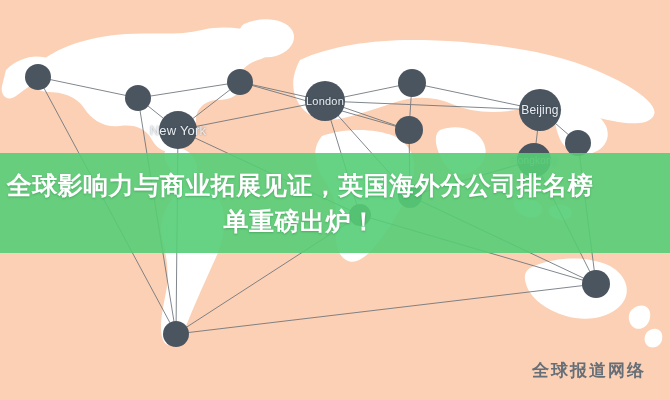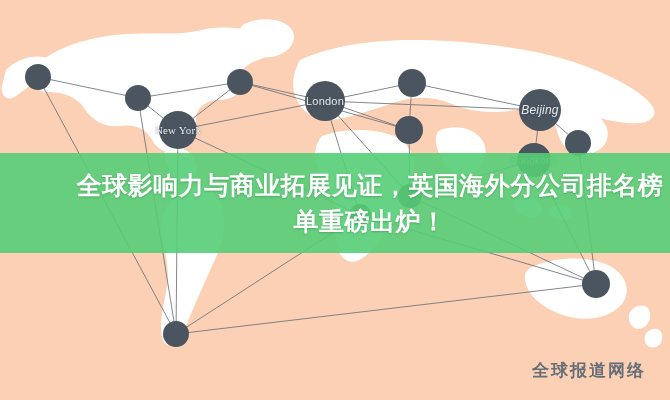--- a/index.html
+++ b/index.html
@@ -37,21 +37,21 @@
   }
 
   
   #banner{
     position:absolute;
     left:0;right:0;
     top:153px;height:100px;
     background:rgba(85,205,117,.90);
     display:flex;
     align-items:center;
-    justify-content:flex-end;
+    justify-content:flex-start;
   }
   #banner-text{
     width:600px;
     text-align:center;
     color:#ffffff;
     font-family:"Liberation Sans","DejaVu Sans",sans-serif;
     font-size:25px;
     font-weight:bold;
     line-height:36px;
     letter-spacing:.5px;
@@ -184,23 +184,23 @@
           <circle cx="534" cy="160" r="17" fill="#4a5560"></circle>
           <circle cx="578" cy="143" r="13" fill="#4a5560"></circle>
           <circle cx="410" cy="196" r="12" fill="#4a5560"></circle>
           <circle cx="360" cy="215" r="11" fill="#4a5560"></circle>
           <circle cx="176" cy="334" r="13" fill="#4a5560"></circle>
           <circle cx="596" cy="284" r="14" fill="#4a5560"></circle>
         </g>
     </svg>
 
     <div id="label-group">
-        <div class="node-label" style="left: 178px; top: 130px; font-size: 11px; font-family: Liberation Serif, serif;">New York</div>
+        <div class="node-label" style="left: 178px; top: 130px; font-size: 13px;">New York</div>
         <div class="node-label" style="left: 325px; top: 101px; font-size: 11px;">London</div>
-        <div class="node-label" style="left: 540px; top: 110px; font-size: 12px; font-style: italic;">Beijing</div>
+        <div class="node-label" style="left: 540px; top: 110px; font-size: 12px;">Beijing</div>
         <div class="node-label muted" style="left: 534px; top: 160px; font-size: 10px;">Hongkong</div>
       </div>
   </div>
 
   <div id="banner">
     <div id="banner-text">全球影响力与商业拓展见证，英国海外分公司排名榜单重磅出炉！</div>
   </div>
 
   <div id="watermark">全球报道网络</div>
 

